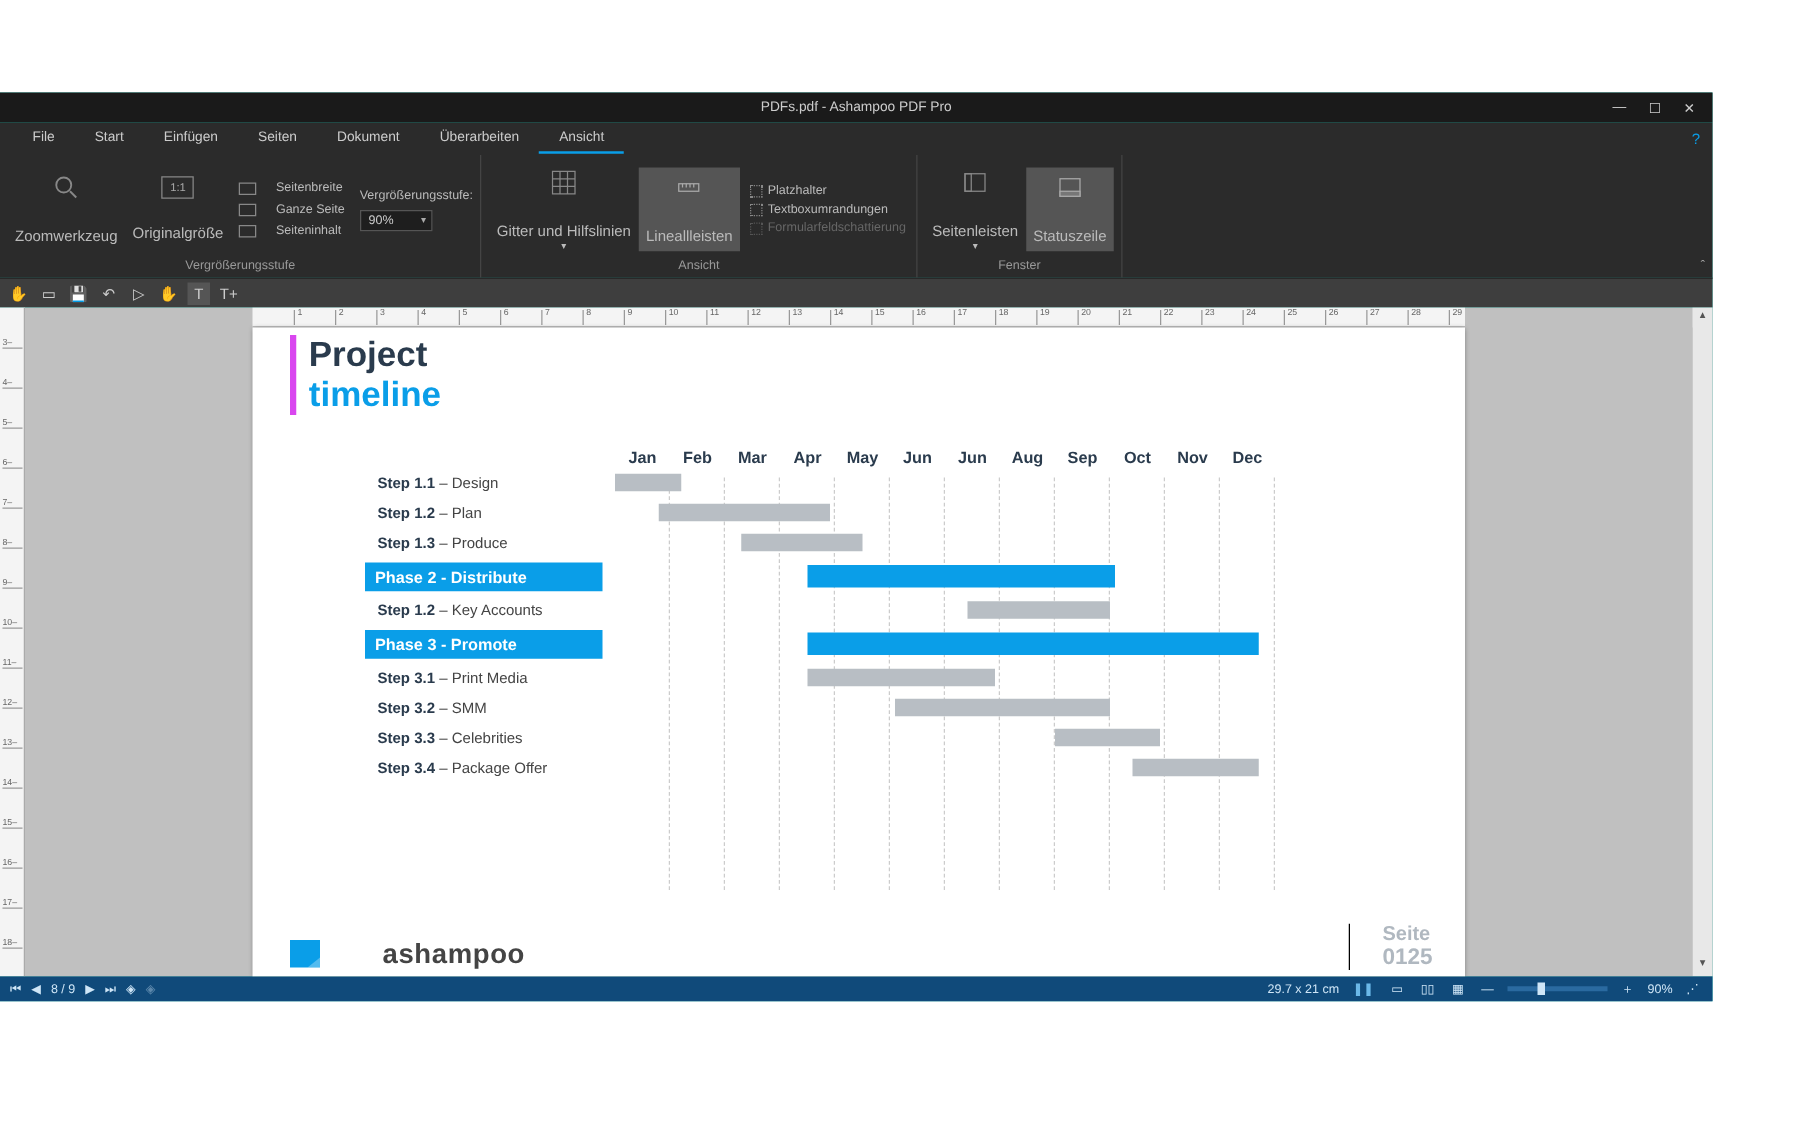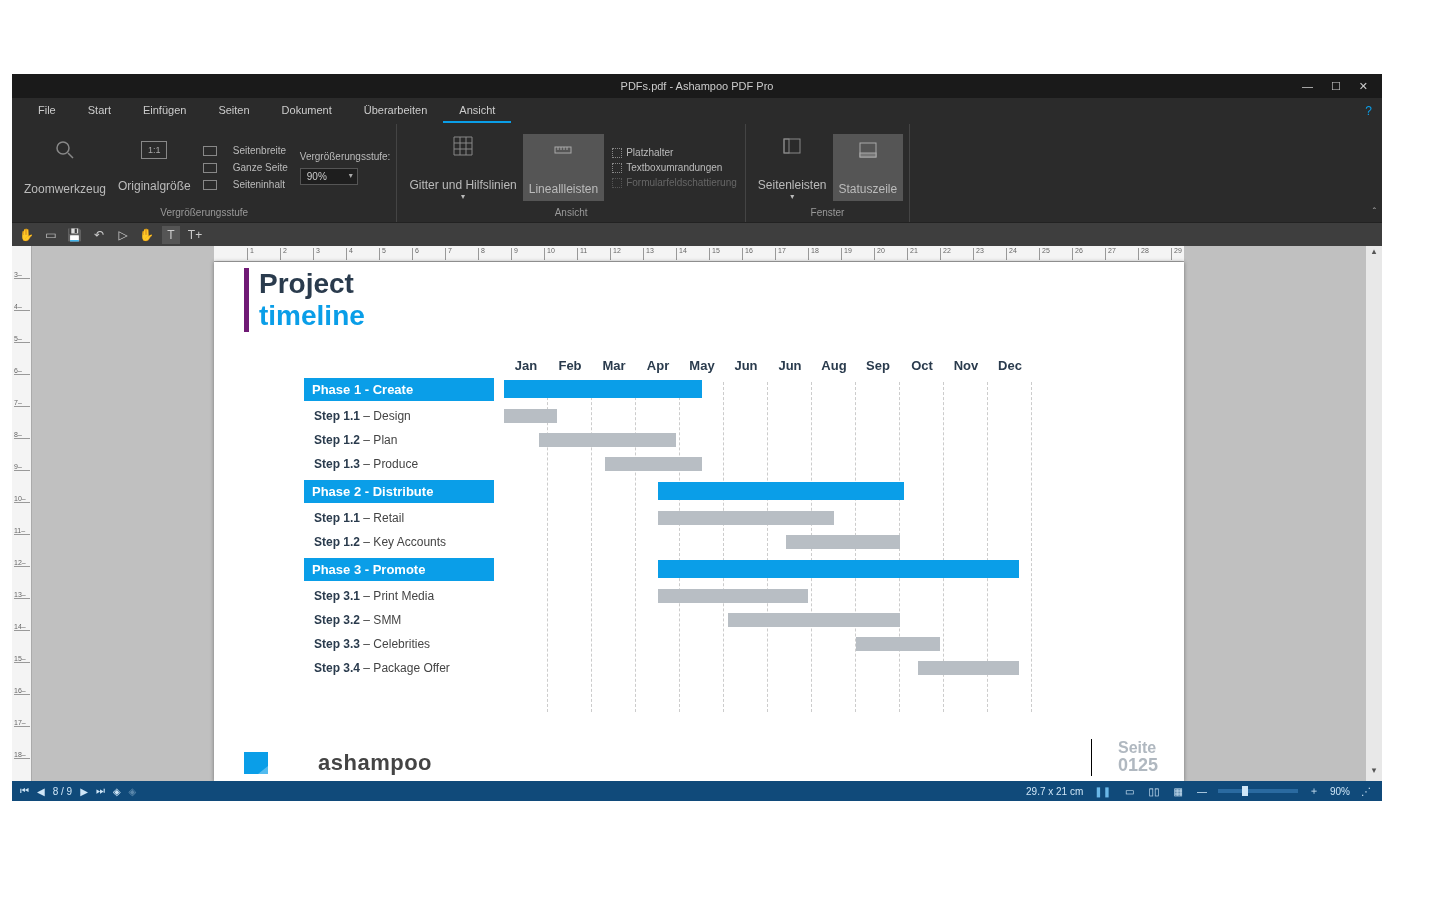--- a/index.html
+++ b/index.html
@@ -1,17 +1,17 @@
 <!DOCTYPE html>
 <html><head>
 <meta charset="utf-8">
 <style>
 * { margin: 0; padding: 0; box-sizing: border-box; font-family: "Segoe UI", Tahoma, sans-serif; }
 body { background: #fff; width: 1440px; height: 906px; overflow: hidden; }
-.app { position: absolute; left: 12px; top: 74px; width: 1370px; height: 727px; background: #14b8a6; display: flex; flex-direction: column; justify-content: center; }
+.app { position: absolute; left: 0; top: 74px; width: 1370px; height: 727px; background: #14b8a6; display: flex; flex-direction: column; justify-content: center; }
 
 
 .titlebar { height: 24px; background: #1a1a1a; display: flex; align-items: center; color: #ccc; font-size: 11px; position: relative; }
 .titlebar .title { position: absolute; left: 50%; transform: translateX(-50%); }
 .titlebar .winctrls { margin-left: auto; display: flex; gap: 18px; padding-right: 14px; }
 .titlebar .winctrls span { cursor: default; }
 
 
 .menubar { height: 26px; background: #2b2b2b; display: flex; align-items: center; color: #ccc; font-size: 11px; padding-left: 10px; position: relative; }
 .menubar .menuitem { padding: 5px 16px; cursor: default; }
@@ -48,21 +48,21 @@
 .vruler .tick span { position: absolute; left: 0; top: -8px; }
 .hruler { position: absolute; left: 202px; top: 0; height: 16px; background: #f4f4f4; border-bottom: 1px solid #aaa; width: 970px; font-size: 7px; color: #666; }
 .hruler .tick { position: absolute; top: 2px; height: 12px; border-left: 1px solid #999; }
 .hruler .tick span { position: absolute; top: -1px; left: 2px; }
 .canvas { position: absolute; left: 20px; right: 16px; top: 16px; bottom: 0; background: #c0c0c0; }
 .page { position: absolute; left: 182px; top: 0; width: 970px; height: 520px; background: #fff; box-shadow: 0 0 4px rgba(0,0,0,.4); overflow: hidden; }
 .scrollbar-v { position: absolute; right: 0; top: 0; width: 16px; bottom: 0; background: #e8e8e8; }
 .scrollbar-v .arrow { height: 16px; text-align: center; font-size: 9px; color: #555; }
 
 
-.pagetitle { position: absolute; left: 30px; top: 6px; border-left: 5px solid #701a75; padding-left: 10px; }
+.pagetitle { position: absolute; left: 30px; top: 6px; border-left: 5px solid #d946ef; padding-left: 10px; }
 .pagetitle .l1 { font-size: 28px; font-weight: 700; color: #2a3b4d; }
 .pagetitle .l2 { font-size: 28px; font-weight: 700; color: #0a9ee8; }
 
 .gantt { position: absolute; left: 90px; top: 96px; right: 40px; }
 .months { display: grid; grid-template-columns: 200px repeat(12, 44px); font-size: 13px; font-weight: 700; color: #2a3b4d; }
 .months div { text-align: center; }
 .months div:first-child { text-align: left; }
 .gridlines { position: absolute; left: 200px; top: 24px; display: grid; grid-template-columns: repeat(12, 44px); height: 330px; pointer-events: none; }
 .gridlines div { border-right: 1px dashed #ccc; }
 .row { display: grid; grid-template-columns: 200px 1fr; align-items: center; height: 22px; font-size: 12px; margin-top: 2px; position: relative; }
@@ -409,26 +409,20 @@
               <div></div>
               <div></div>
               <div></div>
               <div></div>
               <div></div>
               <div></div>
               <div></div>
               <div></div>
             </div>
           <div id="rows">
-              <div class="row tall">
-                <div class="phase">Phase 1 - Create</div>
-                <div style="position: relative; height: 100%;">
-                  <div class="bar blue" style="left: 0px; width: 198px;"></div>
-                </div>
-              </div>
               <div class="row">
                 <div class="step"><b>Step 1.1</b> – Design</div>
                 <div style="position: relative; height: 100%;">
                   <div class="bar grey" style="left: 0px; width: 52.8px;"></div>
                 </div>
               </div>
               <div class="row">
                 <div class="step"><b>Step 1.2</b> – Plan</div>
                 <div style="position: relative; height: 100%;">
                   <div class="bar grey" style="left: 35.2px; width: 136.4px;"></div>
@@ -437,26 +431,20 @@
               <div class="row">
                 <div class="step"><b>Step 1.3</b> – Produce</div>
                 <div style="position: relative; height: 100%;">
                   <div class="bar grey" style="left: 101.2px; width: 96.8px;"></div>
                 </div>
               </div>
               <div class="row tall">
                 <div class="phase">Phase 2 - Distribute</div>
                 <div style="position: relative; height: 100%;">
                   <div class="bar blue" style="left: 154px; width: 246.4px;"></div>
-                </div>
-              </div>
-              <div class="row">
-                <div class="step"><b>Step 1.1</b> – Retail</div>
-                <div style="position: relative; height: 100%;">
-                  <div class="bar grey" style="left: 154px; width: 176px;"></div>
                 </div>
               </div>
               <div class="row">
                 <div class="step"><b>Step 1.2</b> – Key Accounts</div>
                 <div style="position: relative; height: 100%;">
                   <div class="bar grey" style="left: 281.6px; width: 114.4px;"></div>
                 </div>
               </div>
               <div class="row tall">
                 <div class="phase">Phase 3 - Promote</div>

